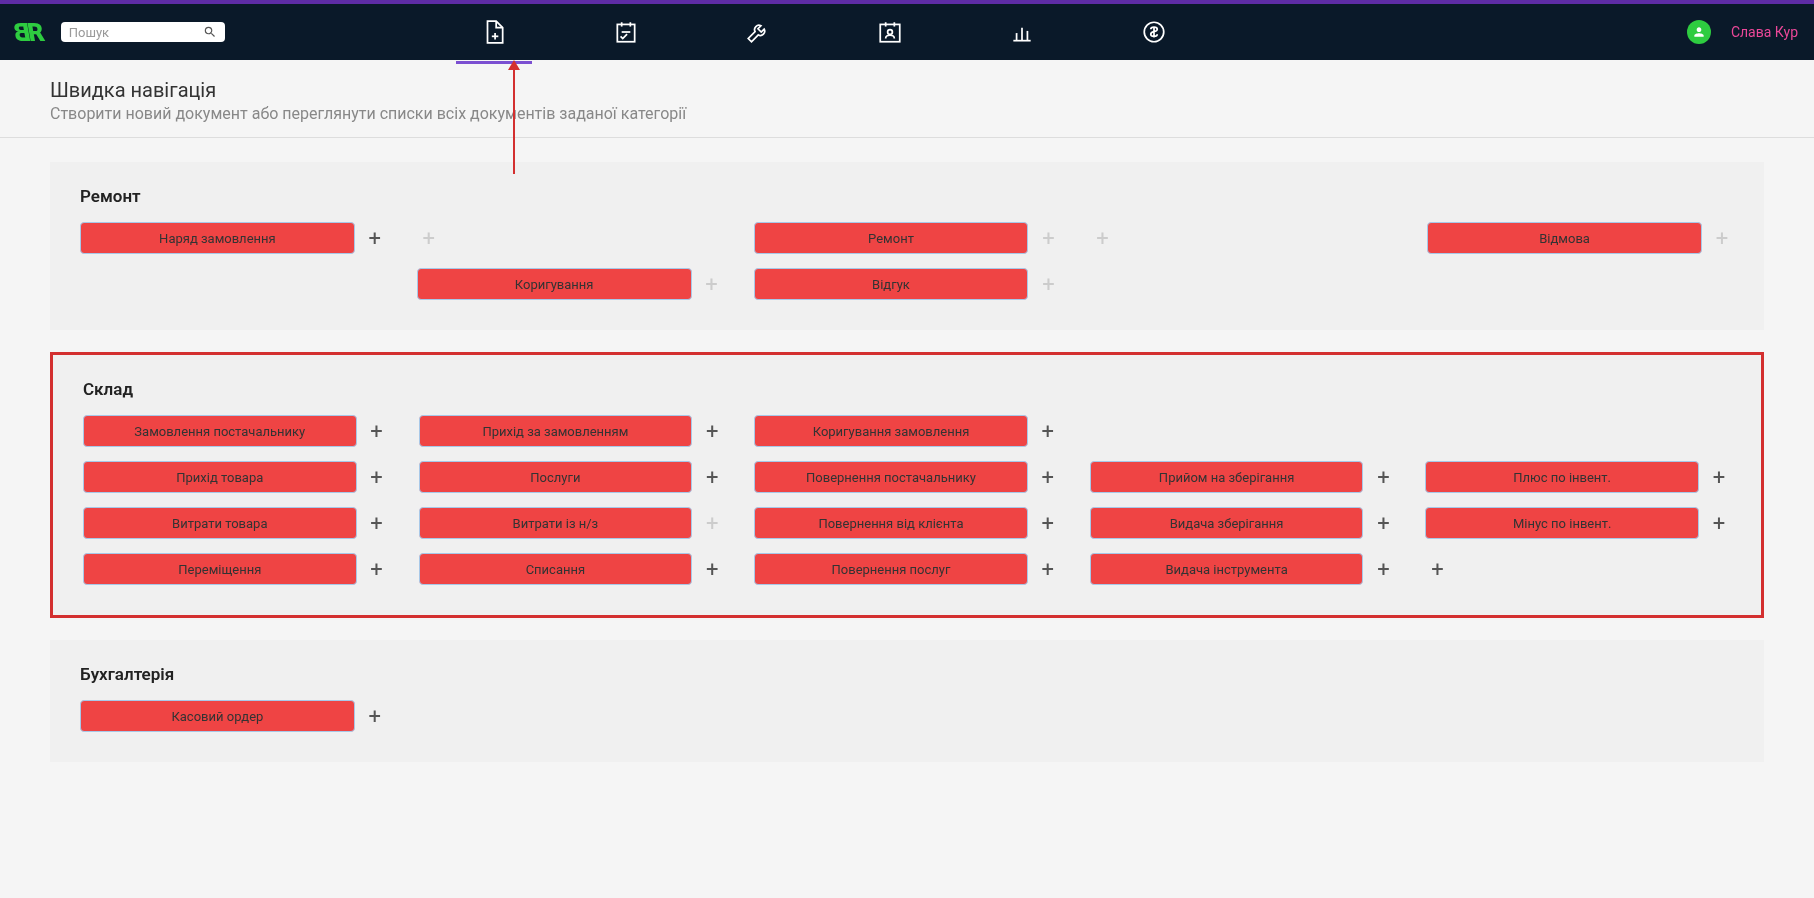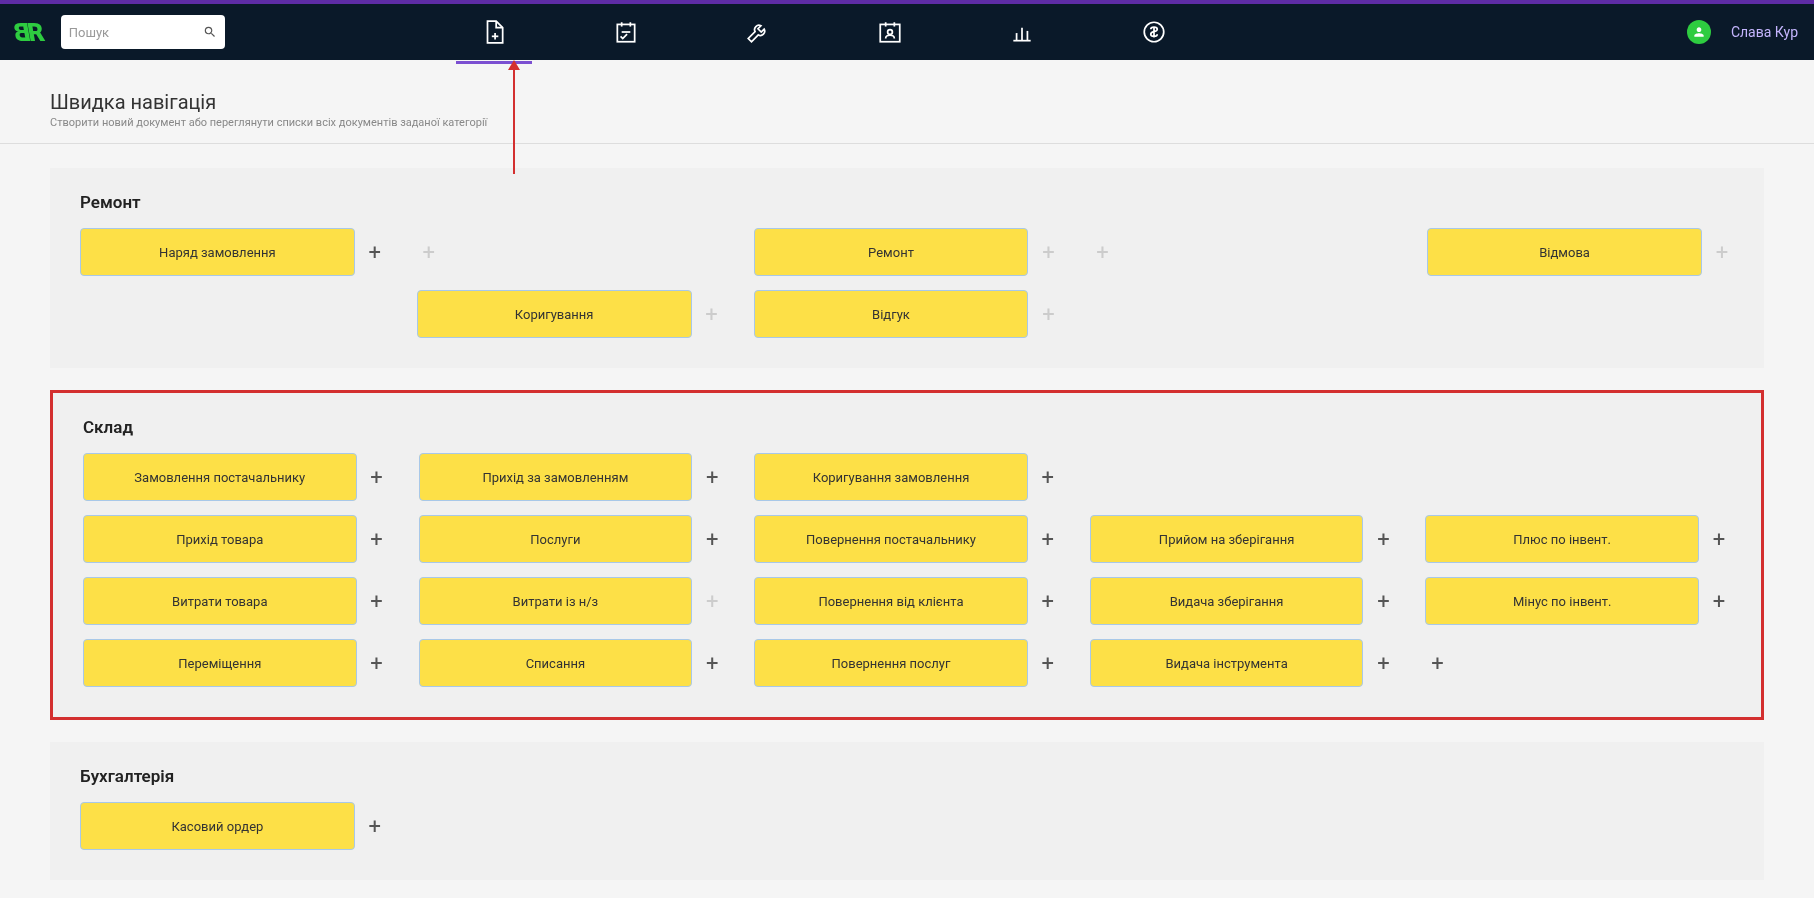--- a/index.html
+++ b/index.html
@@ -1,44 +1,44 @@
 <!DOCTYPE html>
 <html><head>
 <meta charset="utf-8">
 <style>
   * { box-sizing: border-box; margin: 0; padding: 0; font-family: -apple-system, BlinkMacSystemFont, "Segoe UI", Roboto, Arial, sans-serif; }
   body { background: #f5f5f5; width: 1814px; }
   .topbar-accent { height: 4px; background: #5e2ca5; }
   .topbar { background: #0a1929; height: 56px; display: flex; align-items: center; padding: 0 16px; position: relative; }
   .logo { color: #2ecc40; font-weight: 900; font-size: 26px; font-style: italic; letter-spacing: -2px; margin-right: 18px; transform: scaleX(-1); display: inline-block; }
-  .search-box { background: #fff; border-radius: 4px; display: flex; align-items: center; width: 164px; height: 34px; padding: 0 8px; }
+  .search-box { background: #fff; border-radius: 4px; display: flex; align-items: center; width: 164px; height: 20px; padding: 0 8px; }
   .search-box input { border: none; outline: none; flex: 1; font-size: 13px; width: 100%; color: #333; }
   .search-box input::placeholder { color: #999; }
   .search-icon-svg { width: 14px; height: 14px; fill: #555; }
   .nav-icons { position: absolute; left: 480px; display: flex; gap: 104px; }
   .nav-icon { width: 28px; height: 28px; display: flex; align-items: center; justify-content: center; cursor: pointer; position: relative; }
   .nav-icon svg { width: 26px; height: 26px; stroke: #fff; fill: none; stroke-width: 1.6; }
   .nav-icon.active::after { content: ""; position: absolute; bottom: -18px; left: -24px; right: -24px; height: 3px; background: #7b4fd1; }
-  .user-area { margin-left: auto; display: flex; align-items: center; gap: 20px; color: #c4b5fd; font-size: 14px; }
+  .user-area { margin-left: auto; display: flex; align-items: center; gap: 20px; color: #ec4899; font-size: 14px; }
   .avatar { width: 24px; height: 24px; border-radius: 50%; background: #2ecc40; display: flex; align-items: center; justify-content: center; }
   .avatar svg { width: 14px; height: 14px; fill: #fff; }
 
-  .page-header { padding: 30px 50px 14px; border-bottom: 1px solid #ddd; background: #f5f5f5; }
+  .page-header { padding: 18px 50px 14px; border-bottom: 1px solid #ddd; background: #f5f5f5; }
   .page-title { font-size: 20px; color: #333; font-weight: 400; }
-  .page-subtitle { font-size: 11px; color: #888; margin-top: 2px; }
+  .page-subtitle { font-size: 16px; color: #888; margin-top: 2px; }
 
   .container { padding: 24px 50px; }
   .panel { background: #f0f0f0; padding: 24px 30px 30px; margin-bottom: 22px; }
   .panel.highlighted { border: 3px solid #d32f2f; margin-top: 12px; }
   .panel-title { font-size: 17px; font-weight: 600; color: #222; margin-bottom: 16px; }
 
   .card-grid { display: grid; grid-template-columns: repeat(5, 1fr); gap: 14px 30px; }
   .card-grid.cols5 { grid-template-columns: repeat(5, 1fr); }
   .card-cell { display: flex; align-items: center; gap: 8px; }
-  .card-btn { flex: 1; background: #fde047; border: 1px solid #a8c8e8; border-radius: 4px; height: 48px; display: flex; align-items: center; justify-content: center; font-size: 13px; color: #333; cursor: pointer; }
+  .card-btn { flex: 1; background: #ef4444; border: 1px solid #a8c8e8; border-radius: 4px; height: 32px; display: flex; align-items: center; justify-content: center; font-size: 13px; color: #333; cursor: pointer; }
   .plus-btn { width: 24px; height: 24px; display: flex; align-items: center; justify-content: center; font-size: 22px; color: #555; cursor: pointer; }
   .plus-btn.disabled { color: #ccc; cursor: default; }
   .card-cell.empty { visibility: hidden; }
 
   
   .arrow-annotation { position: absolute; left: 513px; top: 62px; width: 2px; height: 112px; background: #d32f2f; pointer-events: none; z-index: 10; }
   .arrow-annotation::before { content: ""; position: absolute; top: -2px; left: -5px; width: 0; height: 0; border-left: 6px solid transparent; border-right: 6px solid transparent; border-bottom: 10px solid #d32f2f; }
 </style>
 </head>
 <body>

